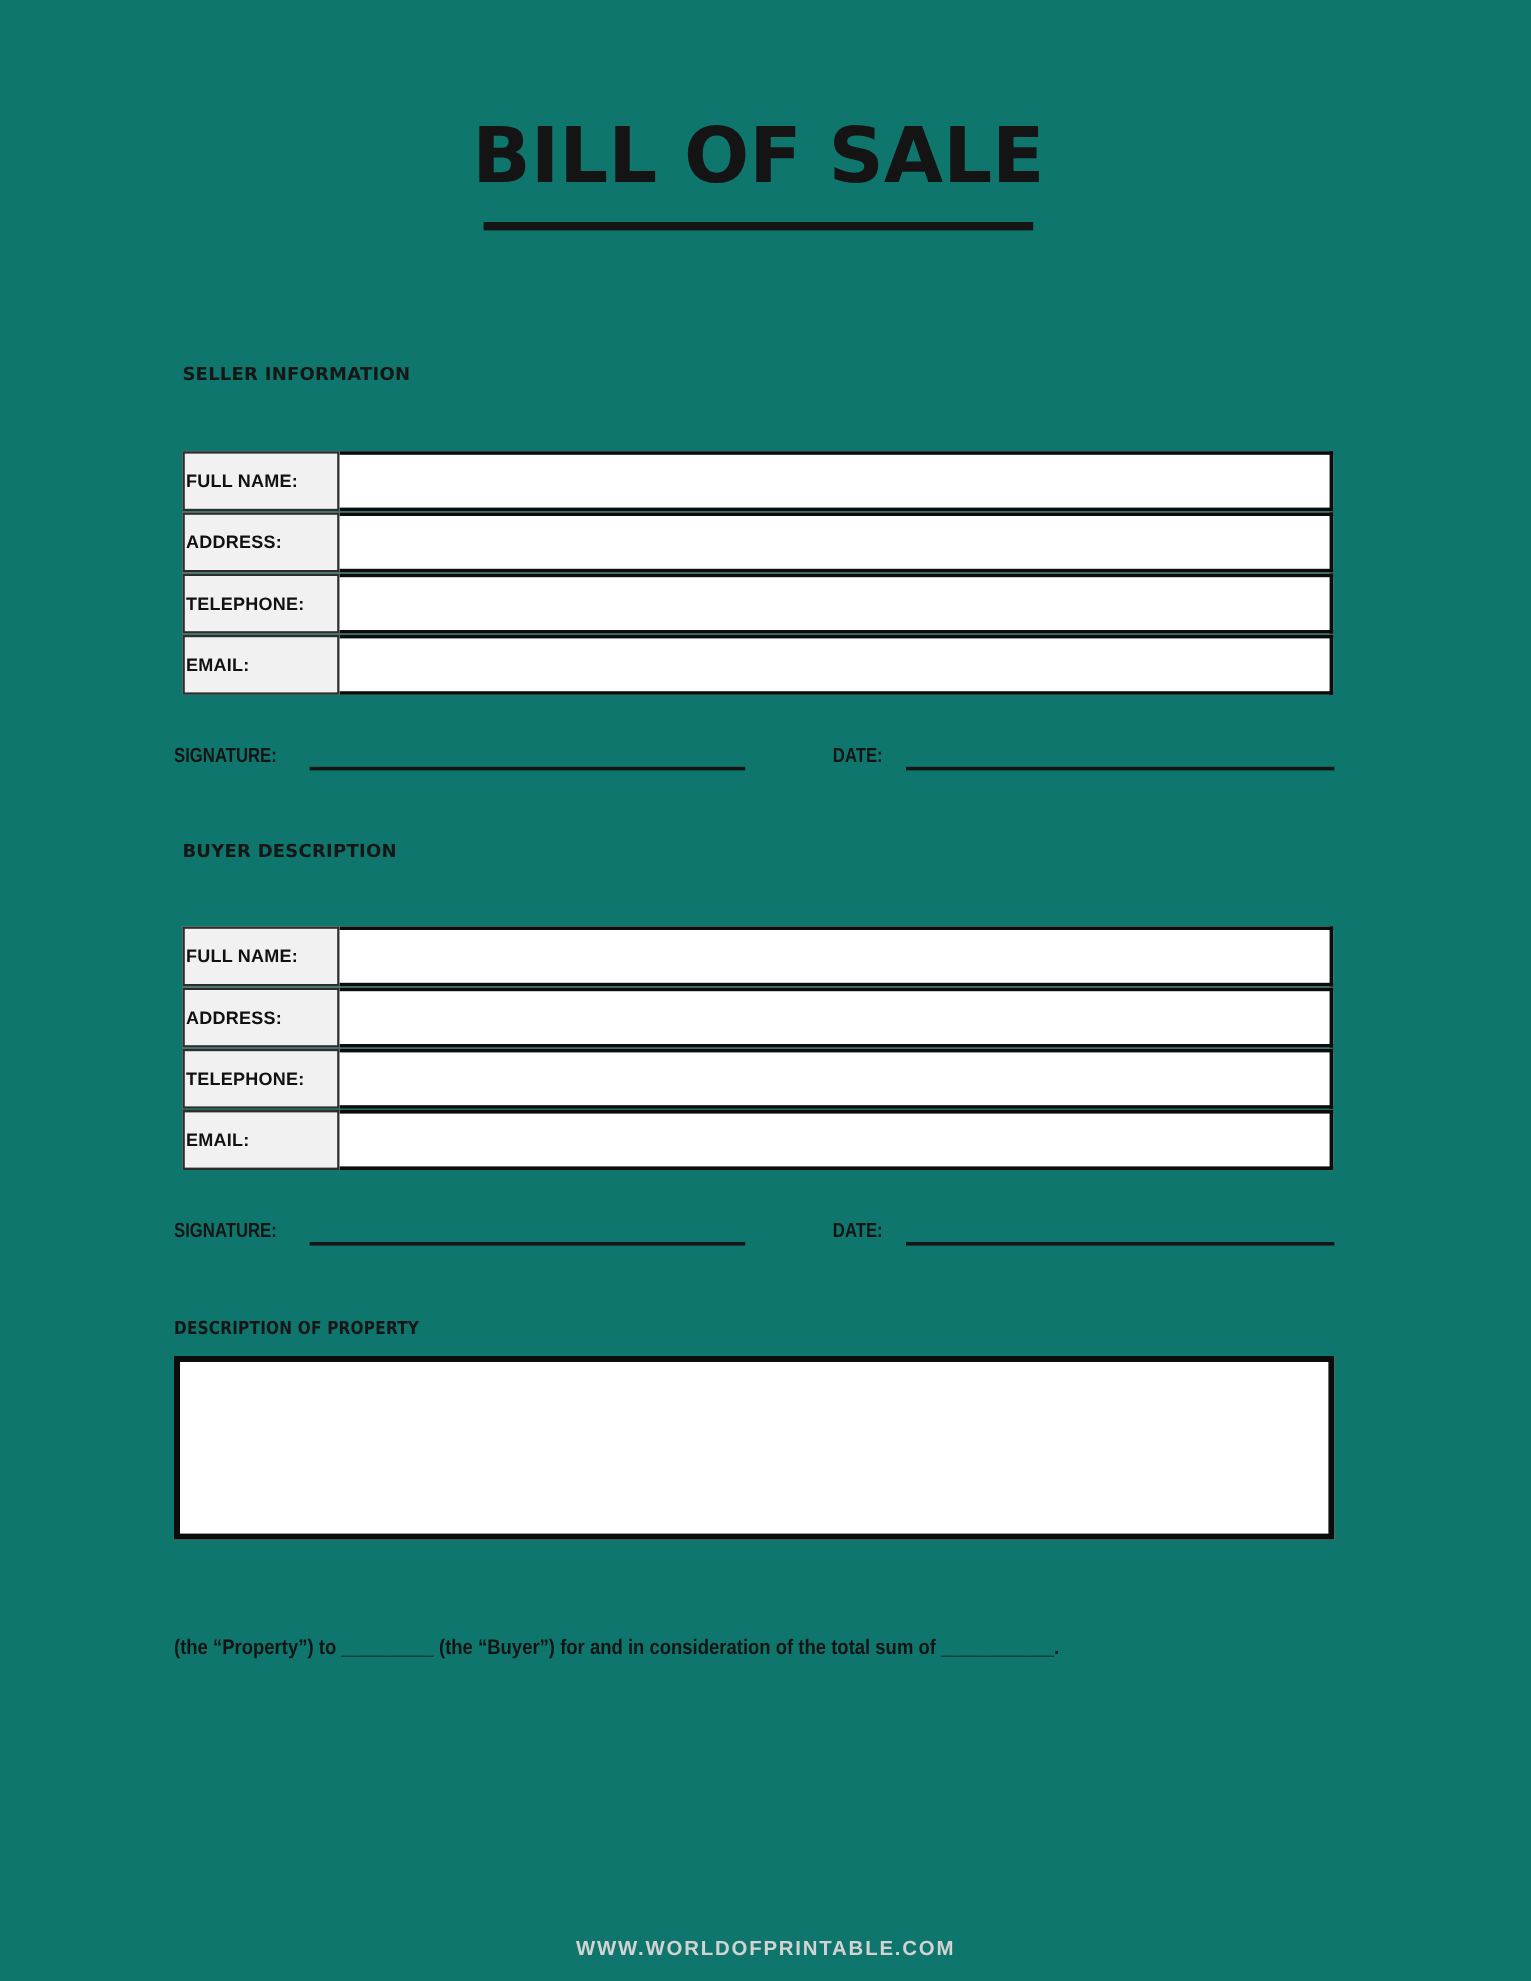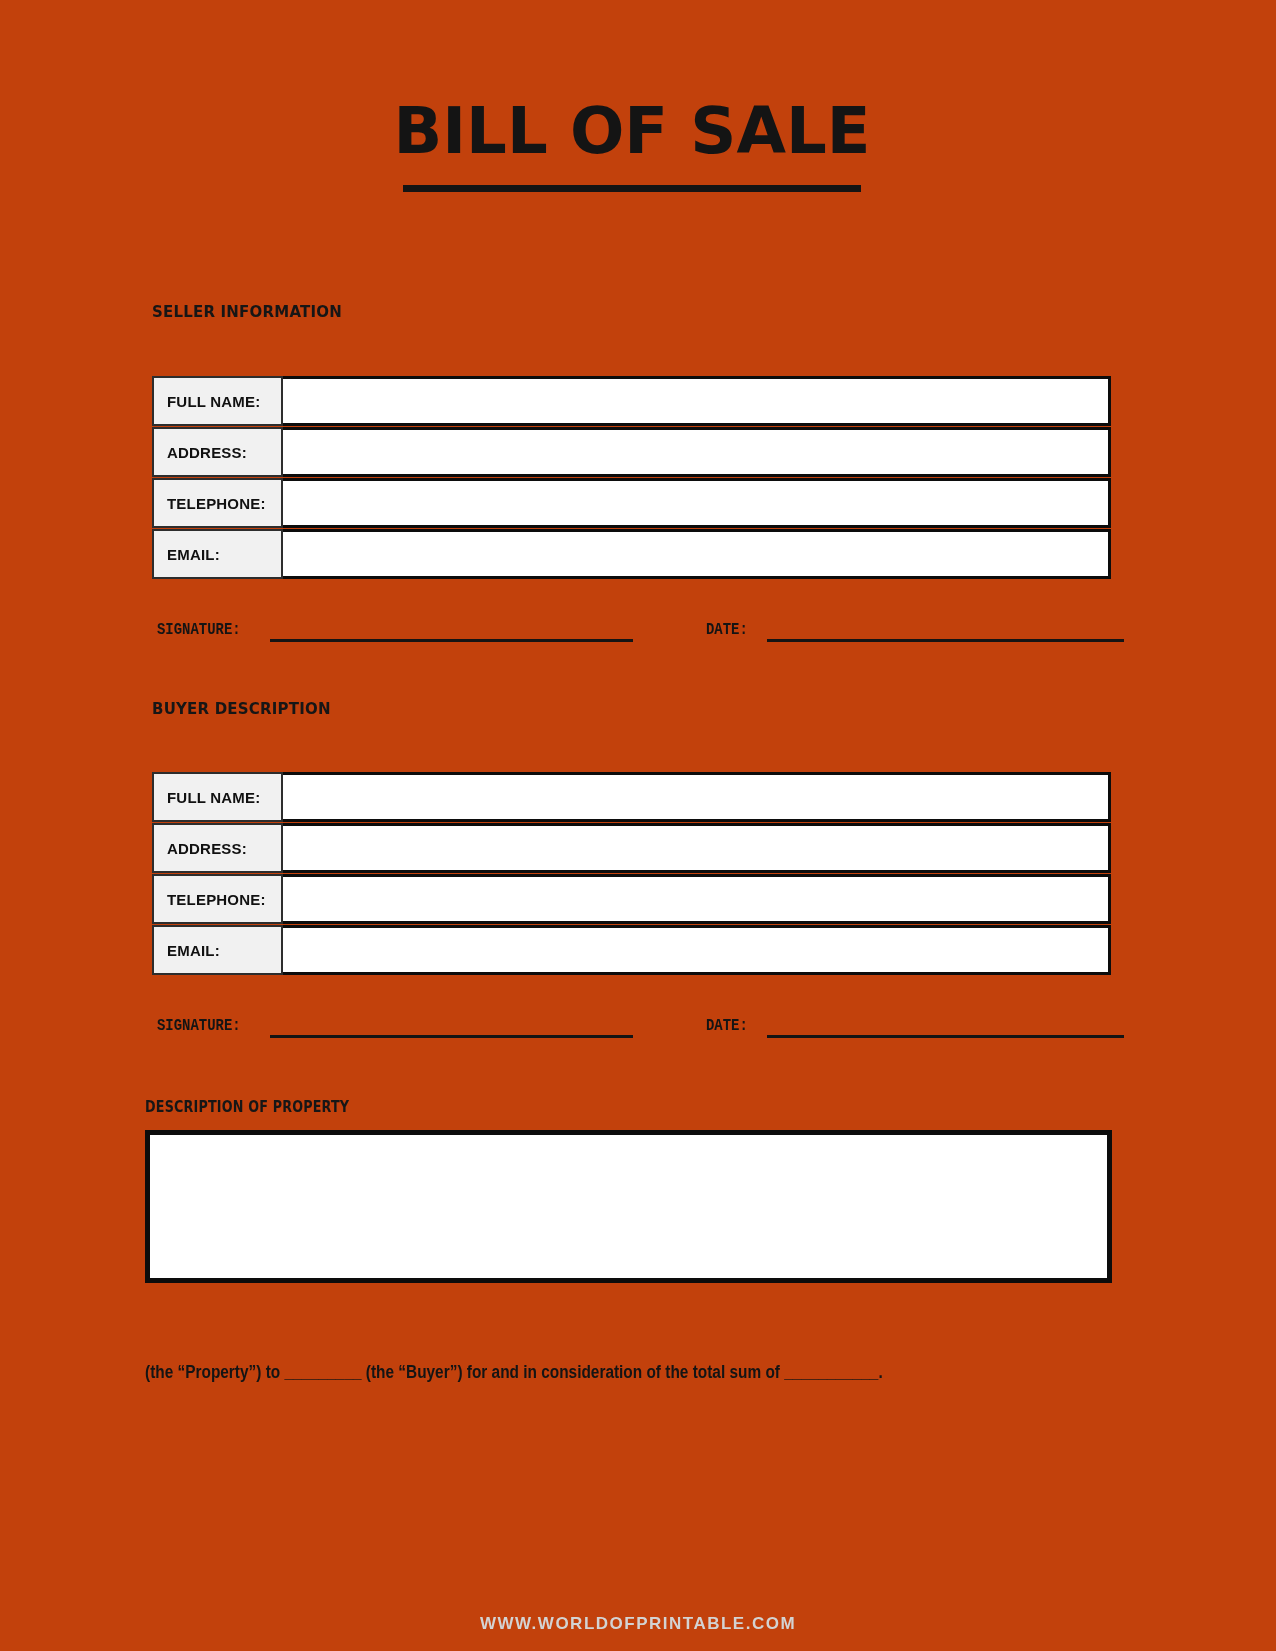--- a/index.html
+++ b/index.html
@@ -1,20 +1,20 @@
 <!DOCTYPE html>
 <html><head>
 <meta charset="utf-8">
 <style>
   html,body{margin:0;padding:0;background:#ffffff;}
   .page{
     position:relative;
     width:1276px;height:1651px;
     margin:0 auto;
-    background:#c2410c;
+    background:#0f766e;
     font-family:"Liberation Sans", sans-serif;
     color:#161616;
     overflow:hidden;
   }
   
   .title-wrap{position:absolute;left:152px;top:96px;width:960px;text-align:center;}
   .title-wrap h1{
     margin:0;
     font-family:"DejaVu Sans", sans-serif;
     font-size:64px;
@@ -38,36 +38,36 @@
   .info-table{position:absolute;left:152px;width:959px;}
   .seller-t{top:376px;}
   .buyer-t{top:772px;}
   .row{display:flex;height:50px;margin-bottom:1px;}
   .cell-label{
     box-sizing:border-box;
     width:131px;height:50px;
     background:#f1f1f1;
     border:2px solid #2d2d2d;
     display:flex;align-items:center;
-    padding-left:13px;
+    padding-left:1px;
     font-size:15px;font-weight:700;color:#111;
     letter-spacing:0.2px;
     white-space:nowrap;
   }
   .cell-value{
     box-sizing:border-box;
     flex:1;height:50px;
     background:#ffffff;
     border:3px solid #0c0c0c;
     border-left:none;
     padding:4px 10px;
     font-size:15px;
   }
   
-  .sig-row{position:absolute;left:157px;width:967px;height:26px;font-family:Liberation Mono, monospace;}
+  .sig-row{position:absolute;left:145px;width:967px;height:26px;}
   .seller-sig{top:620px;}
   .buyer-sig{top:1016px;}
   .sig-label{
     position:absolute;top:0;left:0;
     font-size:17px;font-weight:700;color:#141414;
     transform:scaleX(0.82);transform-origin:left center;
     white-space:nowrap;
   }
   .date-label{left:549px;}
   .sig-line{

